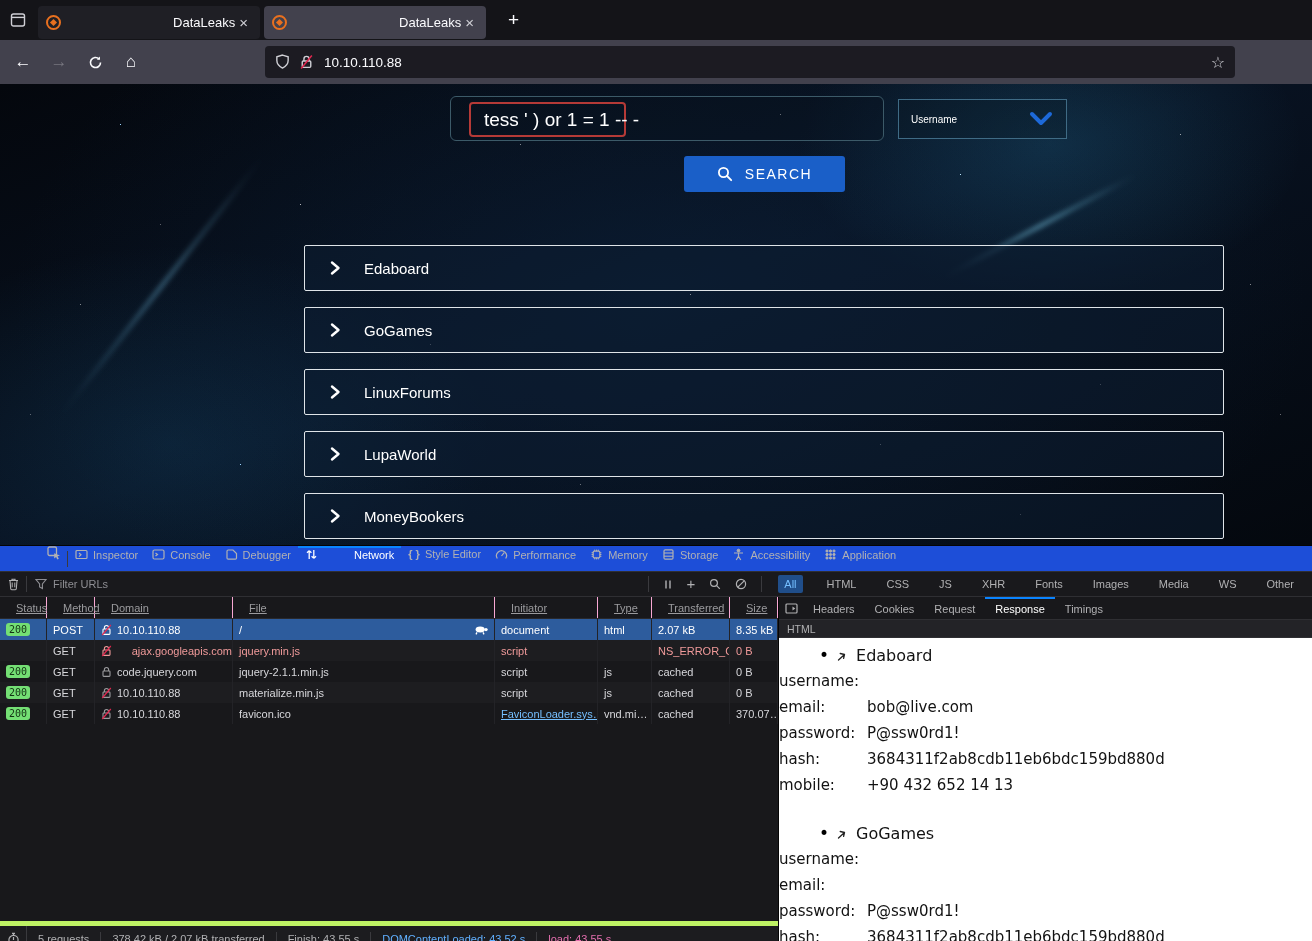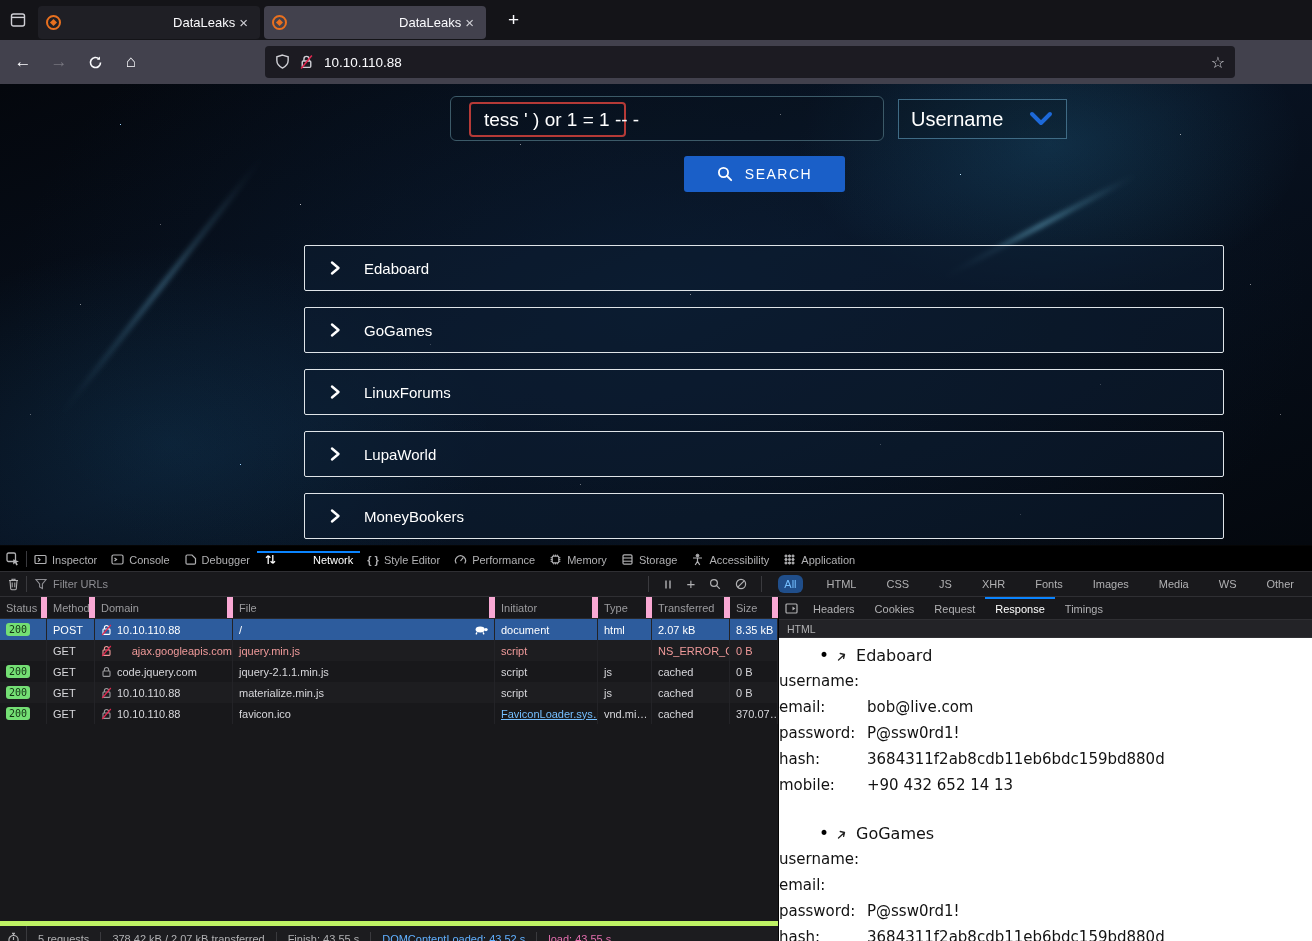--- a/index.html
+++ b/index.html
@@ -52,58 +52,58 @@
       580px 400px rgba(255,255,255,.4), 880px 360px rgba(255,255,255,.5), 1020px 430px rgba(255,255,255,.4),
       160px 140px rgba(255,255,255,.35), 1280px 330px rgba(255,255,255,.4), 30px 330px rgba(255,255,255,.35); }
 
   .search-wrap { position:absolute; left:450px; top:12px; width:434px; height:45px;
                  border:1px solid #3c5a68; border-radius:6px; background:rgba(8,18,28,.35); }
   .sqli-box { position:absolute; left:18px; top:5px; width:157px; height:35px;
               border:2px solid #b53a37; border-radius:4px; display:flex; align-items:center;
               color:#fff; font-size:19px; padding-left:13px; white-space:nowrap; }
   .field-select { position:absolute; left:898px; top:15px; width:169px; height:40px;
                   border:1px solid #3f6b85; background:rgba(8,18,28,.25); display:flex;
-                  align-items:center; color:#fff; font-size:20px; padding:0 12px; }
+                  align-items:center; color:#fff; font-size:10px; padding:0 12px; }
   .field-select .val { flex:1; }
   .search-btn { position:absolute; left:684px; top:72px; width:161px; height:36px;
                 background:#1a5fc8; border-radius:3px; display:flex; align-items:center;
                 justify-content:center; gap:12px; color:#fff; font-size:14px; letter-spacing:1.5px; }
   .acc-item { position:absolute; left:304px; width:920px; height:46px;
               border:1px solid #dfe4e8; border-radius:2px; background:rgba(13,30,50,.55);
               display:flex; align-items:center; color:#fff; font-size:15px; }
   .acc-item .chev { margin:0 22px 0 24px; display:flex; }
   .acc-item .lbl { font-weight:500; }
 
   
   #devtools { position:absolute; left:0; top:545px; width:1312px; height:396px;
               background:#18181b; color:#b1b1b3; font-size:11px; border-top:1px solid #050505; }
   .dt-toolbar { position:absolute; left:0; top:0; width:1312px; height:26px;
-                display:flex; align-items:center; border-bottom:1px solid #2f2f33; background:#000000; }
+                display:flex; align-items:flex-start; border-bottom:1px solid #2f2f33; background:#1d4ed8;padding-left:41px; }
   .toolbtn { width:26px; display:flex; align-items:center; justify-content:center; }
   .vsep { width:1px; height:16px; background:#3a3a3e; align-self:center; }
   .dt-tab { display:flex; align-items:center; gap:5px; padding:0 7px; border-top:2px solid transparent; }
   .dt-tab.active { border-top-color:#0a84ff; color:#fff;gap:36px; }
   .dt-tab.active svg * { stroke:#fff; }
   .dt-tab svg * { stroke:#b1b1b3; }
 
   .dt-filter { position:absolute; left:0; top:26px; width:1312px; height:25px;
                display:flex; align-items:center; border-bottom:1px solid #2f2f33; background:#19191c; }
   .filter-label { color:#8e8e93; margin-left:6px; }
   .pill { padding:3px 6px; border-radius:2px; margin:0 2px; color:#b1b1b3; }
-  .pill.active { background:#204e8a; color:#75bfff;border-radius:6px; }
+  .pill.active { background:#204e8a; color:#75bfff; }
   .rt-icons { display:flex; align-items:center; gap:14px; margin:0 10px 0 auto; }
 
   
   .net-list { position:absolute; left:0; top:51px; width:778px; height:324px; overflow:hidden;
               background:#18181b; }
   .net-grid { display:grid; grid-template-columns:47px 48px 138px 262px 103px 54px 78px 1fr;
               align-items:center; }
   .net-header { height:22px; color:#9b9b9e; border-bottom:1px solid #28282c; }
-  .net-header > div { padding-left:6px; height:100%; display:flex; align-items:center;
-                      border-right:6px solid #f9a8d4; }
+  .net-header > div { padding-left:16px; height:100%; display:flex; align-items:center;
+                      border-right:1px solid #f9a8d4;text-decoration:underline; }
   .net-row { height:21px; color:#d7d7db; }
   .net-row > div { padding-left:6px; height:100%; display:flex; align-items:center; gap:5px;
                    border-right:1px solid #232327; overflow:hidden; white-space:nowrap; }
   .net-row.alt { background:#1d1d20; }
   .net-row.selected { background:#2d5c9d; color:#fff; }
   .net-row.error .red { color:#f09a9a;justify-content:space-between; }
   .badge { background:#74df74; color:#143214; font-family:"DejaVu Sans Mono", monospace;
            font-size:10px; padding:0px 3px; border-radius:3px; line-height:13px; }
   .filecell { justify-content:space-between; padding-right:5px; }
   .link { color:#75bfff; text-decoration:underline; }

